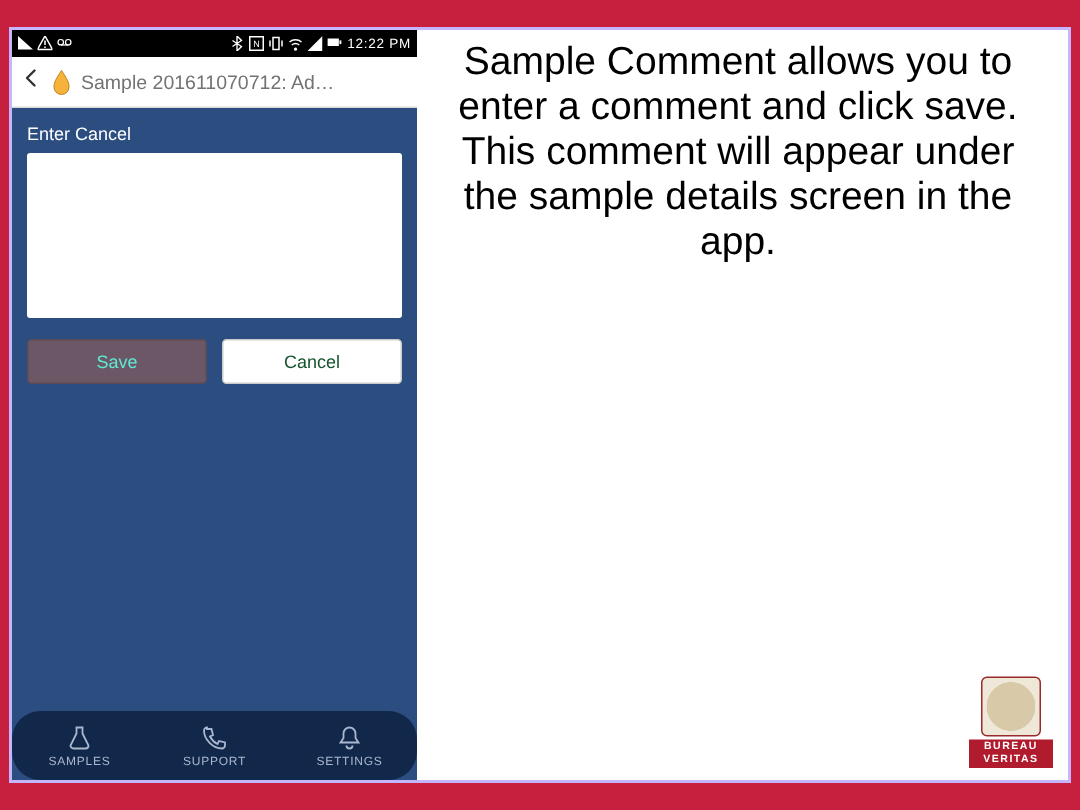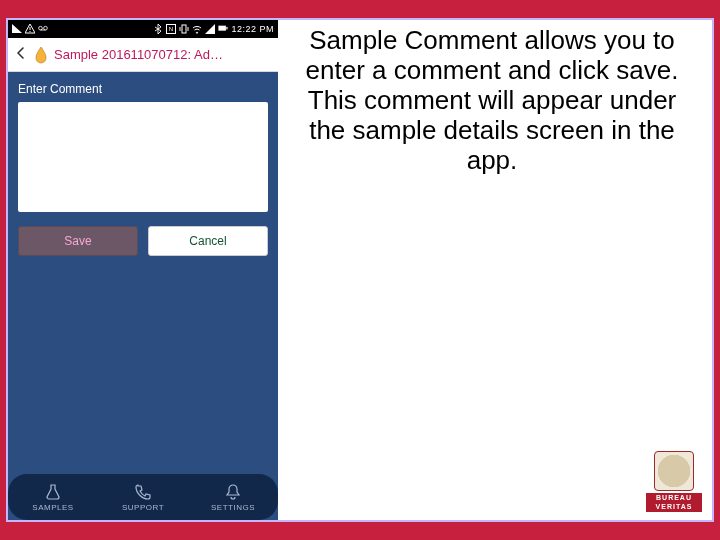--- a/index.html
+++ b/index.html
@@ -52,21 +52,21 @@
     padding: 0 6px;
     gap: 6px;
     border-bottom: 1px solid #d8d8d8;
   }
   .back-arrow { font-size: 16px; color:#333; }
   .app-logo {
     width: 14px; height: 18px;
     display:inline-block;
   }
   .appbar-title {
-    font-size: 13px; color:#be185d;
+    font-size: 13px; color:#737373;
     white-space: nowrap; overflow: hidden; text-overflow: ellipsis;
     flex: 1;
   }
   .form-area {
     flex: 1;
     background: #2b4d80;
     padding: 10px 10px 0 10px;
     display: flex;
     flex-direction: column;
   }
@@ -95,21 +95,21 @@
     height: 30px;
     border-radius: 3px;
     font-size: 12px;
     display: flex;
     align-items: center;
     justify-content: center;
     cursor: pointer;
   }
   .btn-save {
     background: #6b5766;
-    color: #f9a8d4;
+    color: #5eead4;
     border: 1px solid #5b4b57;
   }
   .btn-cancel {
     background: #fff;
     color: #14532d;
     border: 1px solid #ccc;
   }
   .bottom-nav {
     height: 46px;
     background: #12284a;
@@ -244,21 +244,21 @@
       </span>
       <span class="app-logo">
         <svg viewBox="0 0 14 18">
             <path d="M7 1 C3 7 2 9 2 12a5 5 0 0 0 10 0c0-3-1-5-5-11z" fill="#f6b23a" stroke="#b07b12" stroke-width="0.6"></path>
           </svg>
       </span>
       <span class="appbar-title">Sample 201611070712: Ad…</span>
     </div>
 
     <div class="form-area">
-      <div class="field-label">Enter Comment</div>
+      <div class="field-label">Enter Cancel</div>
       <textarea class="comment-box" style=""></textarea>
       <div class="button-row">
         <div class="btn btn-save">Save</div>
         <div class="btn btn-cancel">Cancel</div>
       </div>
     </div>
 
     <div class="bottom-nav">
       <div class="nav-item">
         <span class="nav-icon">

